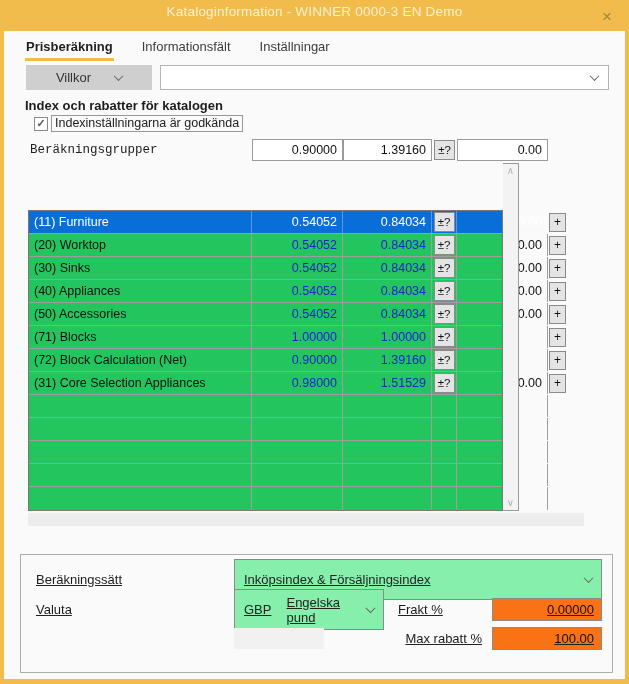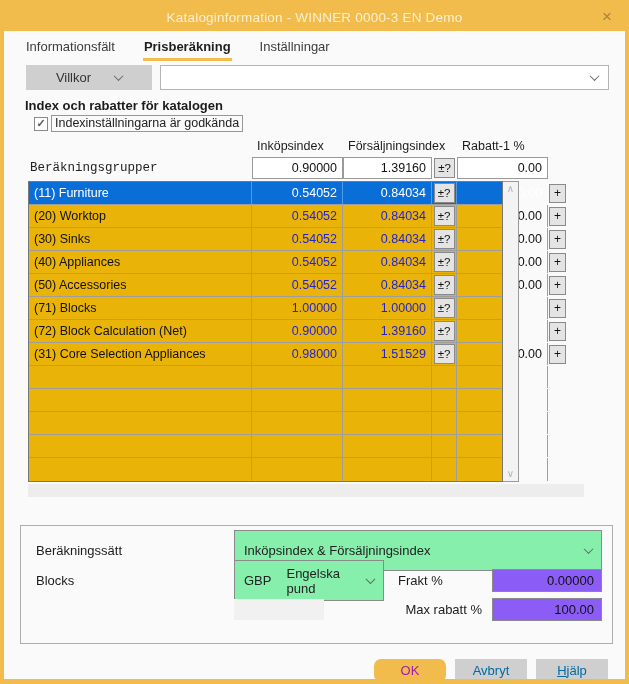--- a/index.html
+++ b/index.html
@@ -9,21 +9,21 @@
   }
   *{margin:0;padding:0;box-sizing:border-box;}
   html,body{background:#e8e8e8;}
   body{font-family:"Liberation Sans",sans-serif;}
   .window{
     position:relative;width:629px;height:684px;
     border:4px solid var(--accent);border-bottom-width:5px;
     background:#FAFAFA;color:#222;font-size:13px;overflow:hidden;
   }
   
-  .titlebar{height:27px;background:var(--accent);display:flex;align-items:center;justify-content:center;position:relative;}
+  .titlebar{height:27px;background:var(--accent);display:flex;align-items:flex-start;justify-content:center;position:relative;}
   .title-text{color:#FAF0D2;font-size:13.5px;letter-spacing:.2px;}
   .close-btn{position:absolute;right:13px;top:1px;color:#A3863F;font-size:17px;line-height:24px;background:none;border:none;font-family:inherit;cursor:default;}
   
   .tabs{display:flex;gap:27px;padding:8px 0 0 21px;}
   .tab{padding:0 1px 4px 1px;color:#3c3c3c;border-bottom:3px solid transparent;font-size:13px;}
   .tab.active{font-weight:bold;color:#1e1e1e;border-bottom-color:var(--accent);}
   
   .villkor-row{display:flex;align-items:center;margin:4px 16px 0 22px;}
   .villkor-btn{width:126px;height:25px;background:#CFCFCF;border:none;font:inherit;color:#333;display:flex;align-items:center;justify-content:center;}
   .villkor-btn .chev{margin-left:24px;}
@@ -42,46 +42,46 @@
   .hdr-row span{padding-left:5px;}
   .h-ink{grid-column:2;} .h-for{grid-column:3;} .h-rab{grid-column:5;}
   .groups-row{margin-top:2px;height:23px;}
   .groups-label{padding-left:2px;font-size:12.5px;font-family:Liberation Mono, monospace;}
   .gr-input{width:100%;height:22px;border:1px solid #9a9a9a;background:#fff;text-align:right;padding:0 5px;font:inherit;font-size:12.5px;color:#111;}
   .pmcell{display:flex;justify-content:center;}
   .mini-btn{width:21px;height:20px;background:#E4E4E4;border:1px solid #8a8a8a;font-family:inherit;font-size:11.5px;color:#111;display:flex;align-items:center;justify-content:center;padding:0;}
   .mini-btn.plus{width:17px;height:19px;font-size:12px;}
   
   .table-zone{display:flex;margin:2px 0 0 24px;width:556px;}
-  .table{width:475px;border:1px solid #787878;background:#eab308;}
+  .table{width:475px;border:1px solid #787878;background:#22c55e;margin-top:47px;}
   .trow{display:grid;grid-template-columns:223px 91px 89px 25px 91px 19px;height:23px;border-bottom:1px solid #9E9E9E;}
   .trow:last-child{border-bottom:none;}
   .cell{border-right:1px solid #9E9E9E;display:flex;align-items:center;padding:0 5px;font-size:12.5px;color:#111;overflow:hidden;white-space:nowrap;}
   .cell:last-child{border-right:none;}
   .cell.num{justify-content:flex-end;color:var(--val);}
   .cell.num.dark{color:#111;}
   .cell.btncell{padding:0;justify-content:center;}
   .trow.selected{background:var(--sel);}
   .trow.selected .cell{color:#fff;border-right-color:rgba(255,255,255,.3);}
   
   .vscroll{width:16px;background:#F3F3F3;border:1px solid #9a9a9a;border-left:none;display:flex;flex-direction:column;justify-content:space-between;align-items:center;padding:2px 0;}
   .scroll-arrow{color:#b3b3b3;font-size:10px;line-height:10px;}
   .hstrip{margin:2px 0 0 24px;width:556px;height:13px;background:#EDEDED;}
   
   .footer-box{margin:28px 12px 0 16px;border:1px solid #ADADAD;padding:12px 10px 11px 15px;}
-  .frow{display:flex;align-items:center;height:25px;margin-bottom:5px;}
+  .frow{display:flex;align-items:center;height:25px;margin-bottom:5px;text-decoration:underline;}
   .frow:last-child{margin-bottom:12px;height:22px;}
   .flabel{width:198px;font-size:13px;color:#1c1c1c;}
   .fdrop{flex:1;height:41px;border:1px solid #8a8a8a;background:#86efac;display:flex;align-items:center;padding:0 9px;font-size:13px;}
   .fdrop .fdrop-val{flex:1;}
   .gbp{width:150px;flex:none;}
   .gbp .code{margin-right:15px;}
   .gbp .chev{margin-left:auto;}
   .inline-label{margin-left:14px;font-size:13px;color:#1c1c1c;}
-  .finput{width:110px;height:23px;border:1px solid #8a8a8a;background:#8b5cf6;text-align:right;padding:0 7px;font:inherit;font-size:13px;color:#111;}
+  .finput{width:110px;height:23px;border:1px solid #8a8a8a;background:#f97316;text-align:right;padding:0 7px;font:inherit;font-size:13px;color:#111;}
   .ml-auto{margin-left:auto;}
   .gray-box{width:90px;height:21px;background:#F1F1F1;}
   .max-label{margin-left:auto;margin-right:10px;font-size:13px;color:#1c1c1c;}
   
   .actions{display:flex;justify-content:flex-end;gap:9px;margin:15px 17px 0 0;}
   .btn{display:inline-block;height:23px;min-width:72px;padding:0 15px;border:none;font:inherit;font-size:13px;line-height:23px;text-align:center;color:#0369a1;}
   .btn-ok{background:var(--accent);color:#a21caf;border-radius:7px;}
   .btn-gray{background:#CFCFCF;}
   .btn-help::first-letter{text-decoration:underline;}
 </style>
@@ -89,22 +89,22 @@
 <body>
 
 <div class="window">
 
   <div class="titlebar">
     <span class="title-text">Kataloginformation - WINNER 0000-3 EN Demo</span>
     <button class="close-btn">×</button>
   </div>
 
   <div class="tabs" id="tabs">
+      <div class="tab active">Prisberäkning</div>
       <div class="tab">Informationsfält</div>
-      <div class="tab active">Prisberäkning</div>
       <div class="tab">Inställningar</div>
     </div>
 
   <div class="villkor-row">
     <button class="villkor-btn">
       <span>Villkor</span>
       <span class="chev"></span>
     </button>
     <div class="combo">
       <span class="combo-val"></span>
@@ -115,25 +115,20 @@
   <div class="heading">Index och rabatter för katalogen</div>
 
   <div class="chkrow">
     <span class="checkbox">
         <span>✓</span>
       </span>
     <span class="chklabel">Indexinställningarna är godkända</span>
   </div>
 
   <div class="grid-wrap">
-    <div class="hdr-row">
-      <span class="h-ink">Inköpsindex</span>
-      <span class="h-for">Försäljningsindex</span>
-      <span class="h-rab">Rabatt-1 %</span>
-    </div>
     <div class="groups-row">
       <span class="groups-label">Beräkningsgrupper</span>
       <input class="gr-input" value="0.90000" style="">
       <input class="gr-input" value="1.39160" style="">
       <span class="pmcell">
           <button class="mini-btn">±?</button>
         </span>
       <input class="gr-input" value="0.00" style="">
       <span></span>
     </div>
@@ -288,21 +283,21 @@
 
   <div class="footer-box">
     <div class="frow">
       <span class="flabel">Beräkningssätt</span>
       <div class="fdrop">
         <span class="fdrop-val">Inköpsindex &amp; Försäljningsindex</span>
         <span class="chev"></span>
       </div>
     </div>
     <div class="frow">
-      <span class="flabel">Blocks</span>
+      <span class="flabel">Valuta</span>
       <div class="fdrop gbp">
         <span class="code">GBP</span>
         <span>Engelska pund</span>
         <span class="chev"></span>
       </div>
       <span class="inline-label">Frakt %</span>
       <input class="finput ml-auto" value="0.00000" style="">
     </div>
     <div class="frow">
       <span class="flabel"></span>

